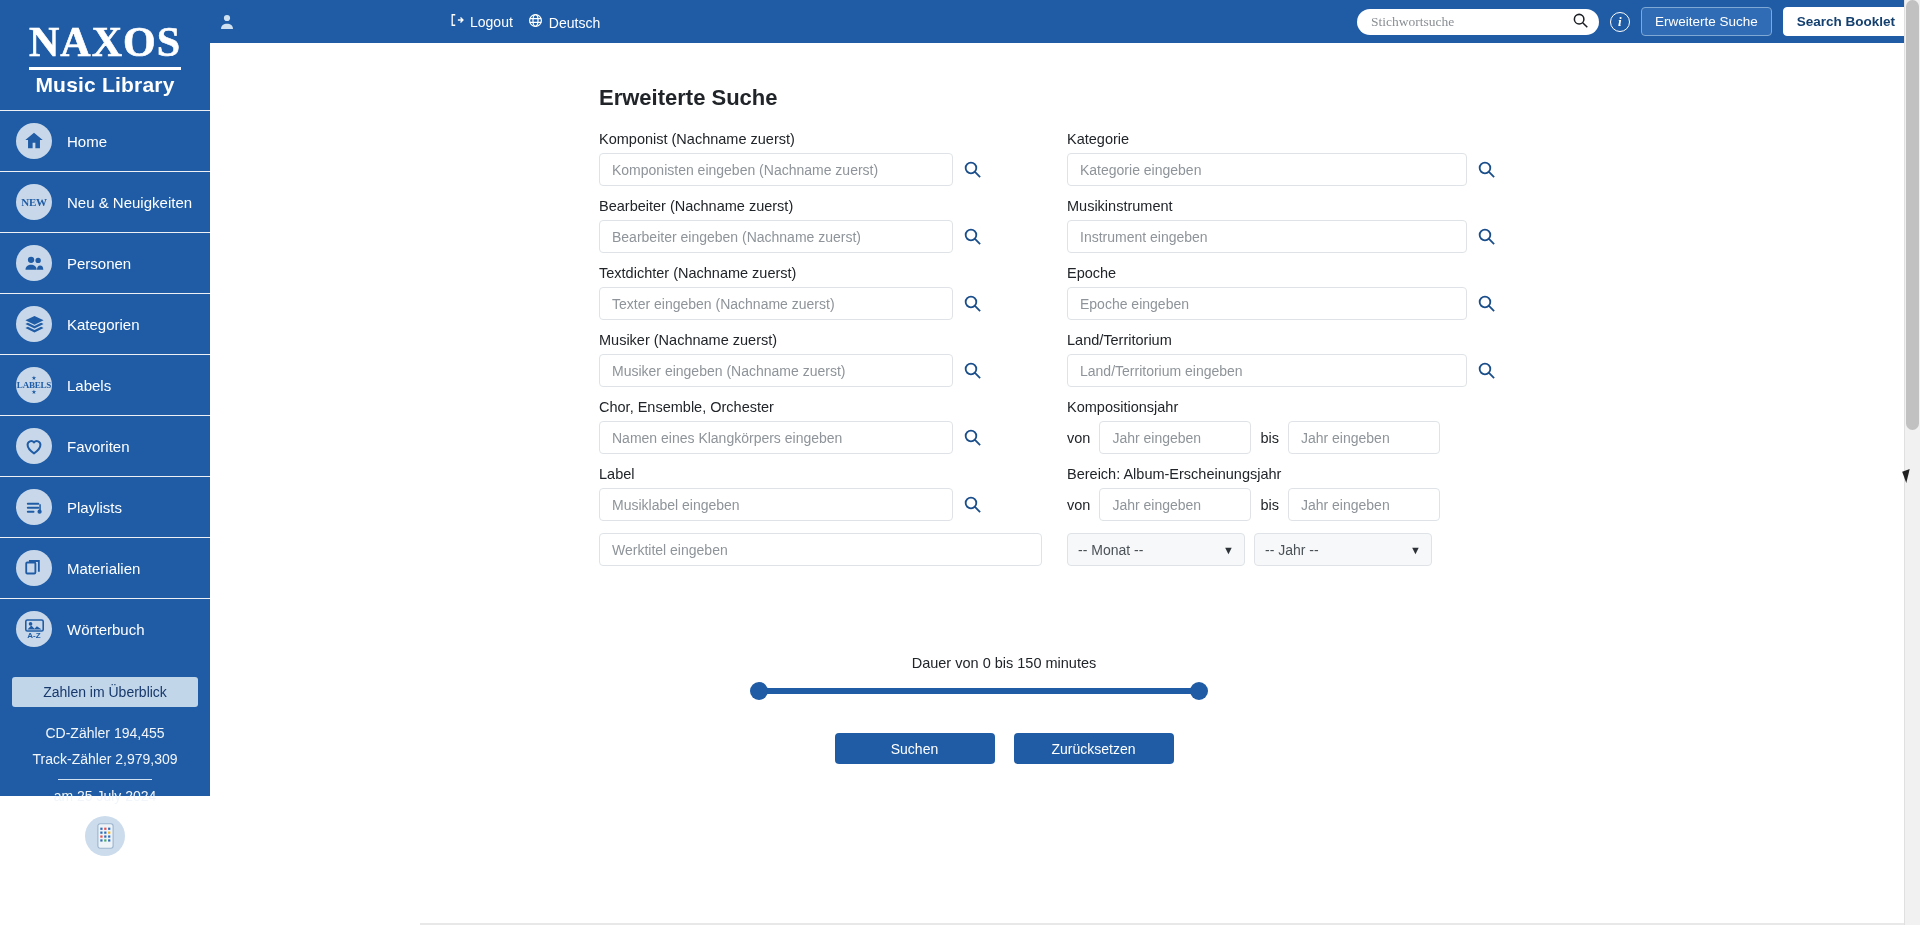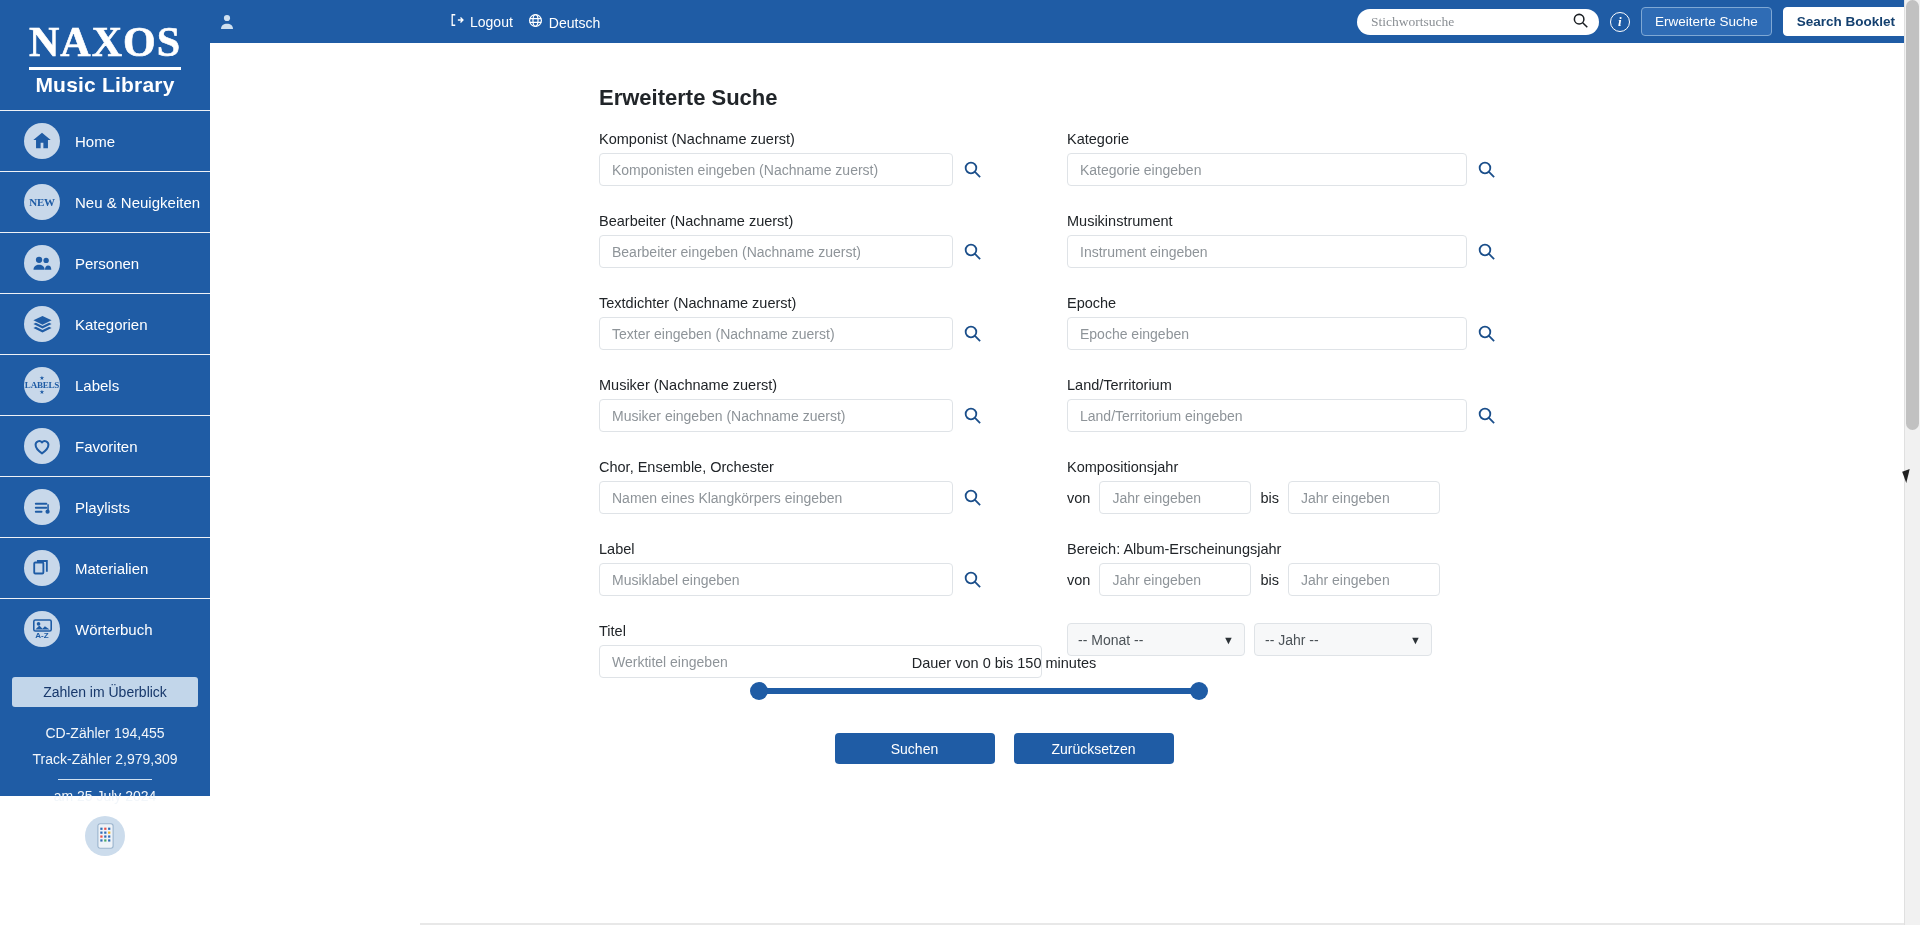--- a/index.html
+++ b/index.html
@@ -36,21 +36,21 @@
   #logo-rule { width: 152px; height: 3px; background:#fff; margin: 4px 0 3px; }
   #logo-sub {
     font-size: 21px;
     font-weight: bold;
     letter-spacing: .2px;
     color: #fff;
   }
   .nav-item {
     display: flex; align-items: center;
     height: 61px;
-    padding-left: 24px;
+    padding-left: 16px;
     border-top: 1px solid #eef2f7;
     cursor: pointer;
   }
   .nav-icon {
     width: 36px; height: 36px; border-radius: 50%;
     background: #c8d8ea;
     display: flex; align-items: center; justify-content: center;
     flex: 0 0 36px;
     color: #1f5ca5;
     overflow: hidden;
@@ -143,21 +143,21 @@
     overflow: hidden;
   }
   #page-title {
     position:absolute; left: 389px; top: 42px;
     font-size: 22px; font-weight: bold; color:#212529;
   }
 
   .col-left { position:absolute; left:389px; top:88px; width: 448px; }
   .col-right { position:absolute; left: 857px; top:88px; width: 448px; }
 
-  .fg { margin-bottom: 27px; }
+  .fg { margin-bottom: 12px; }
   .fg-label { font-size: 14.5px; color:#212529; margin-bottom: 6px; display:block; }
   .fg-row { display:flex; align-items:center; gap: 10px; }
   .ti {
     height: 33px; border:1px solid #dfe3e7; border-radius:4px;
     padding: 0 12px; font-size:14px; outline:none;
     font-family:"Liberation Sans",sans-serif;
     color:#212529; background:#fff;
   }
   .ti::placeholder { color:#8e9499; }
   .ti-left { width: 354px; }
@@ -483,21 +483,20 @@
         <span class="mag">
           <svg width="19" height="19" viewBox="0 0 20 20" fill="none" stroke="#1a4e8a" stroke-width="1.9">
               <circle cx="8.4" cy="8.4" r="5.6"></circle>
               <path d="M12.6 12.6 18 18"></path>
             </svg>
         </span>
       </div>
     </div>
 
     <div class="fg">
-      <label class="fg-label">Titel</label>
       <div class="fg-row">
         <input class="ti ti-title" type="text" placeholder="Werktitel eingeben" style="">
       </div>
     </div>
   </div>
 
   <div class="col-right">
 
     <div class="fg">
       <label class="fg-label">Kategorie</label>

